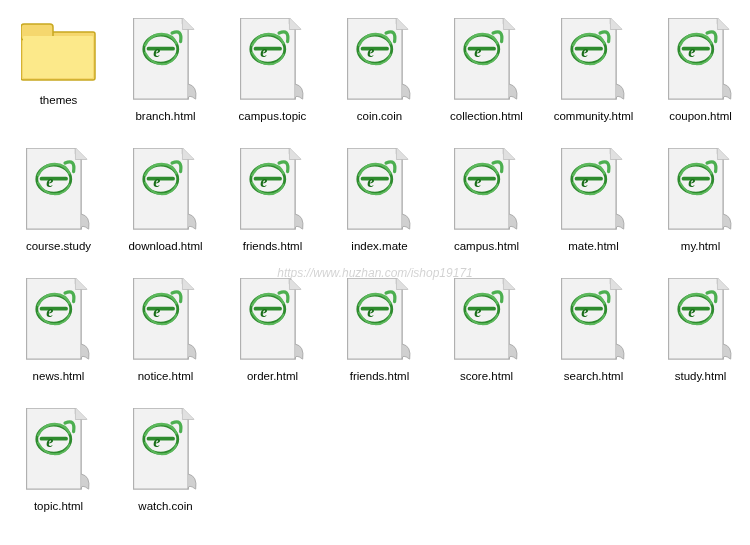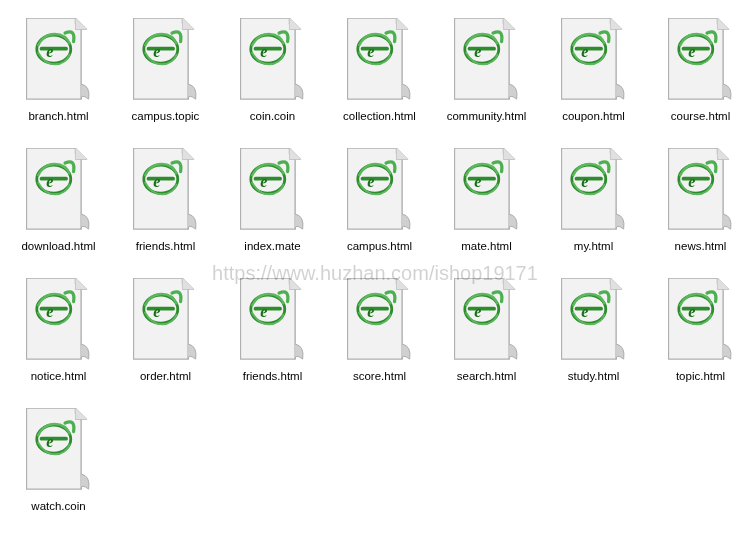--- a/index.html
+++ b/index.html
@@ -34,31 +34,42 @@
       max-width: 100px;
       word-break: break-word;
     }
     
     .watermark {
       position: fixed;
       top: 50%;
       left: 50%;
       transform: translate(-50%, -50%);
       color: rgba(0,0,0,0.18);
-      font-size: 20px;
+      font-size: 12px;
+      font-style: italic;
       white-space: nowrap;
       pointer-events: none;
       z-index: 999;
     }
   </style>
 </head>
 <body>
 
 <div class="file-grid" id="file-grid">
     <div class="file-item">
+      <div style="margin-bottom:6px;">
+        <svg viewBox="0 0 76 65" width="76" height="65" xmlns="http://www.w3.org/2000/svg">
+    <rect x="0" y="14" width="74" height="48" rx="2" fill="#f5d76e" stroke="#c8a820" stroke-width="1.5"></rect>
+    <rect x="0" y="6" width="32" height="16" rx="3" fill="#f5d76e" stroke="#c8a820" stroke-width="1.5"></rect>
+    <rect x="2" y="18" width="70" height="42" rx="1" fill="#fce98a"></rect>
+  </svg>
+      </div>
+      <span class="file-label">themes</span>
+    </div>
+    <div class="file-item">
       <div style="margin-bottom:4px;">
         <svg viewBox="0 0 68 88" width="65" height="83" xmlns="http://www.w3.org/2000/svg">
 
     <polygon points="0,0 52,0 52,6 58,12 58,86 0,86" fill="#f2f2f2" stroke="#b0b0b0" stroke-width="1.5"></polygon>
 
     <polygon points="52,0 52,12 64,12" fill="#cccccc" stroke="#b0b0b0" stroke-width="1"></polygon>
     <polygon points="52,0 64,12 52,12" fill="#e0e0e0"></polygon>
 
     <path d="M 58 70 Q 68 72 66 86 Q 58 80 58 86" fill="#d0d0d0" stroke="#aaa" stroke-width="1"></path>
 
@@ -217,21 +228,21 @@
     <ellipse cx="24" cy="25" rx="18" ry="15" fill="none" stroke="#2e8b2e" stroke-width="3"></ellipse>
     <path d="M 7 22 Q 13 9 25 9 Q 37 9 41 20" stroke="#5cb85c" stroke-width="2.5" fill="none"></path>
     <path d="M 7 28 Q 14 41 25 41 Q 37 41 41 30" stroke="#5cb85c" stroke-width="2" fill="none"></path>
     <rect x="9" y="22.5" width="30" height="4" fill="#2e8b2e" rx="2"></rect>
     <path d="M 36 8 Q 47 3 45 17" stroke="#4CAF50" stroke-width="3.5" fill="none" stroke-linecap="round"></path>
     <text x="16" y="33" font-size="17" font-weight="900" fill="#1a6e1a" font-family="serif" font-style="italic">e</text>
 
     </g>
   </svg>
       </div>
-      <span class="file-label">course.html</span>
+      <span class="file-label">course.study</span>
     </div>
     <div class="file-item">
       <div style="margin-bottom:4px;">
         <svg viewBox="0 0 68 88" width="65" height="83" xmlns="http://www.w3.org/2000/svg">
 
     <polygon points="0,0 52,0 52,6 58,12 58,86 0,86" fill="#f2f2f2" stroke="#b0b0b0" stroke-width="1.5"></polygon>
 
     <polygon points="52,0 52,12 64,12" fill="#cccccc" stroke="#b0b0b0" stroke-width="1"></polygon>
     <polygon points="52,0 64,12 52,12" fill="#e0e0e0"></polygon>
 

